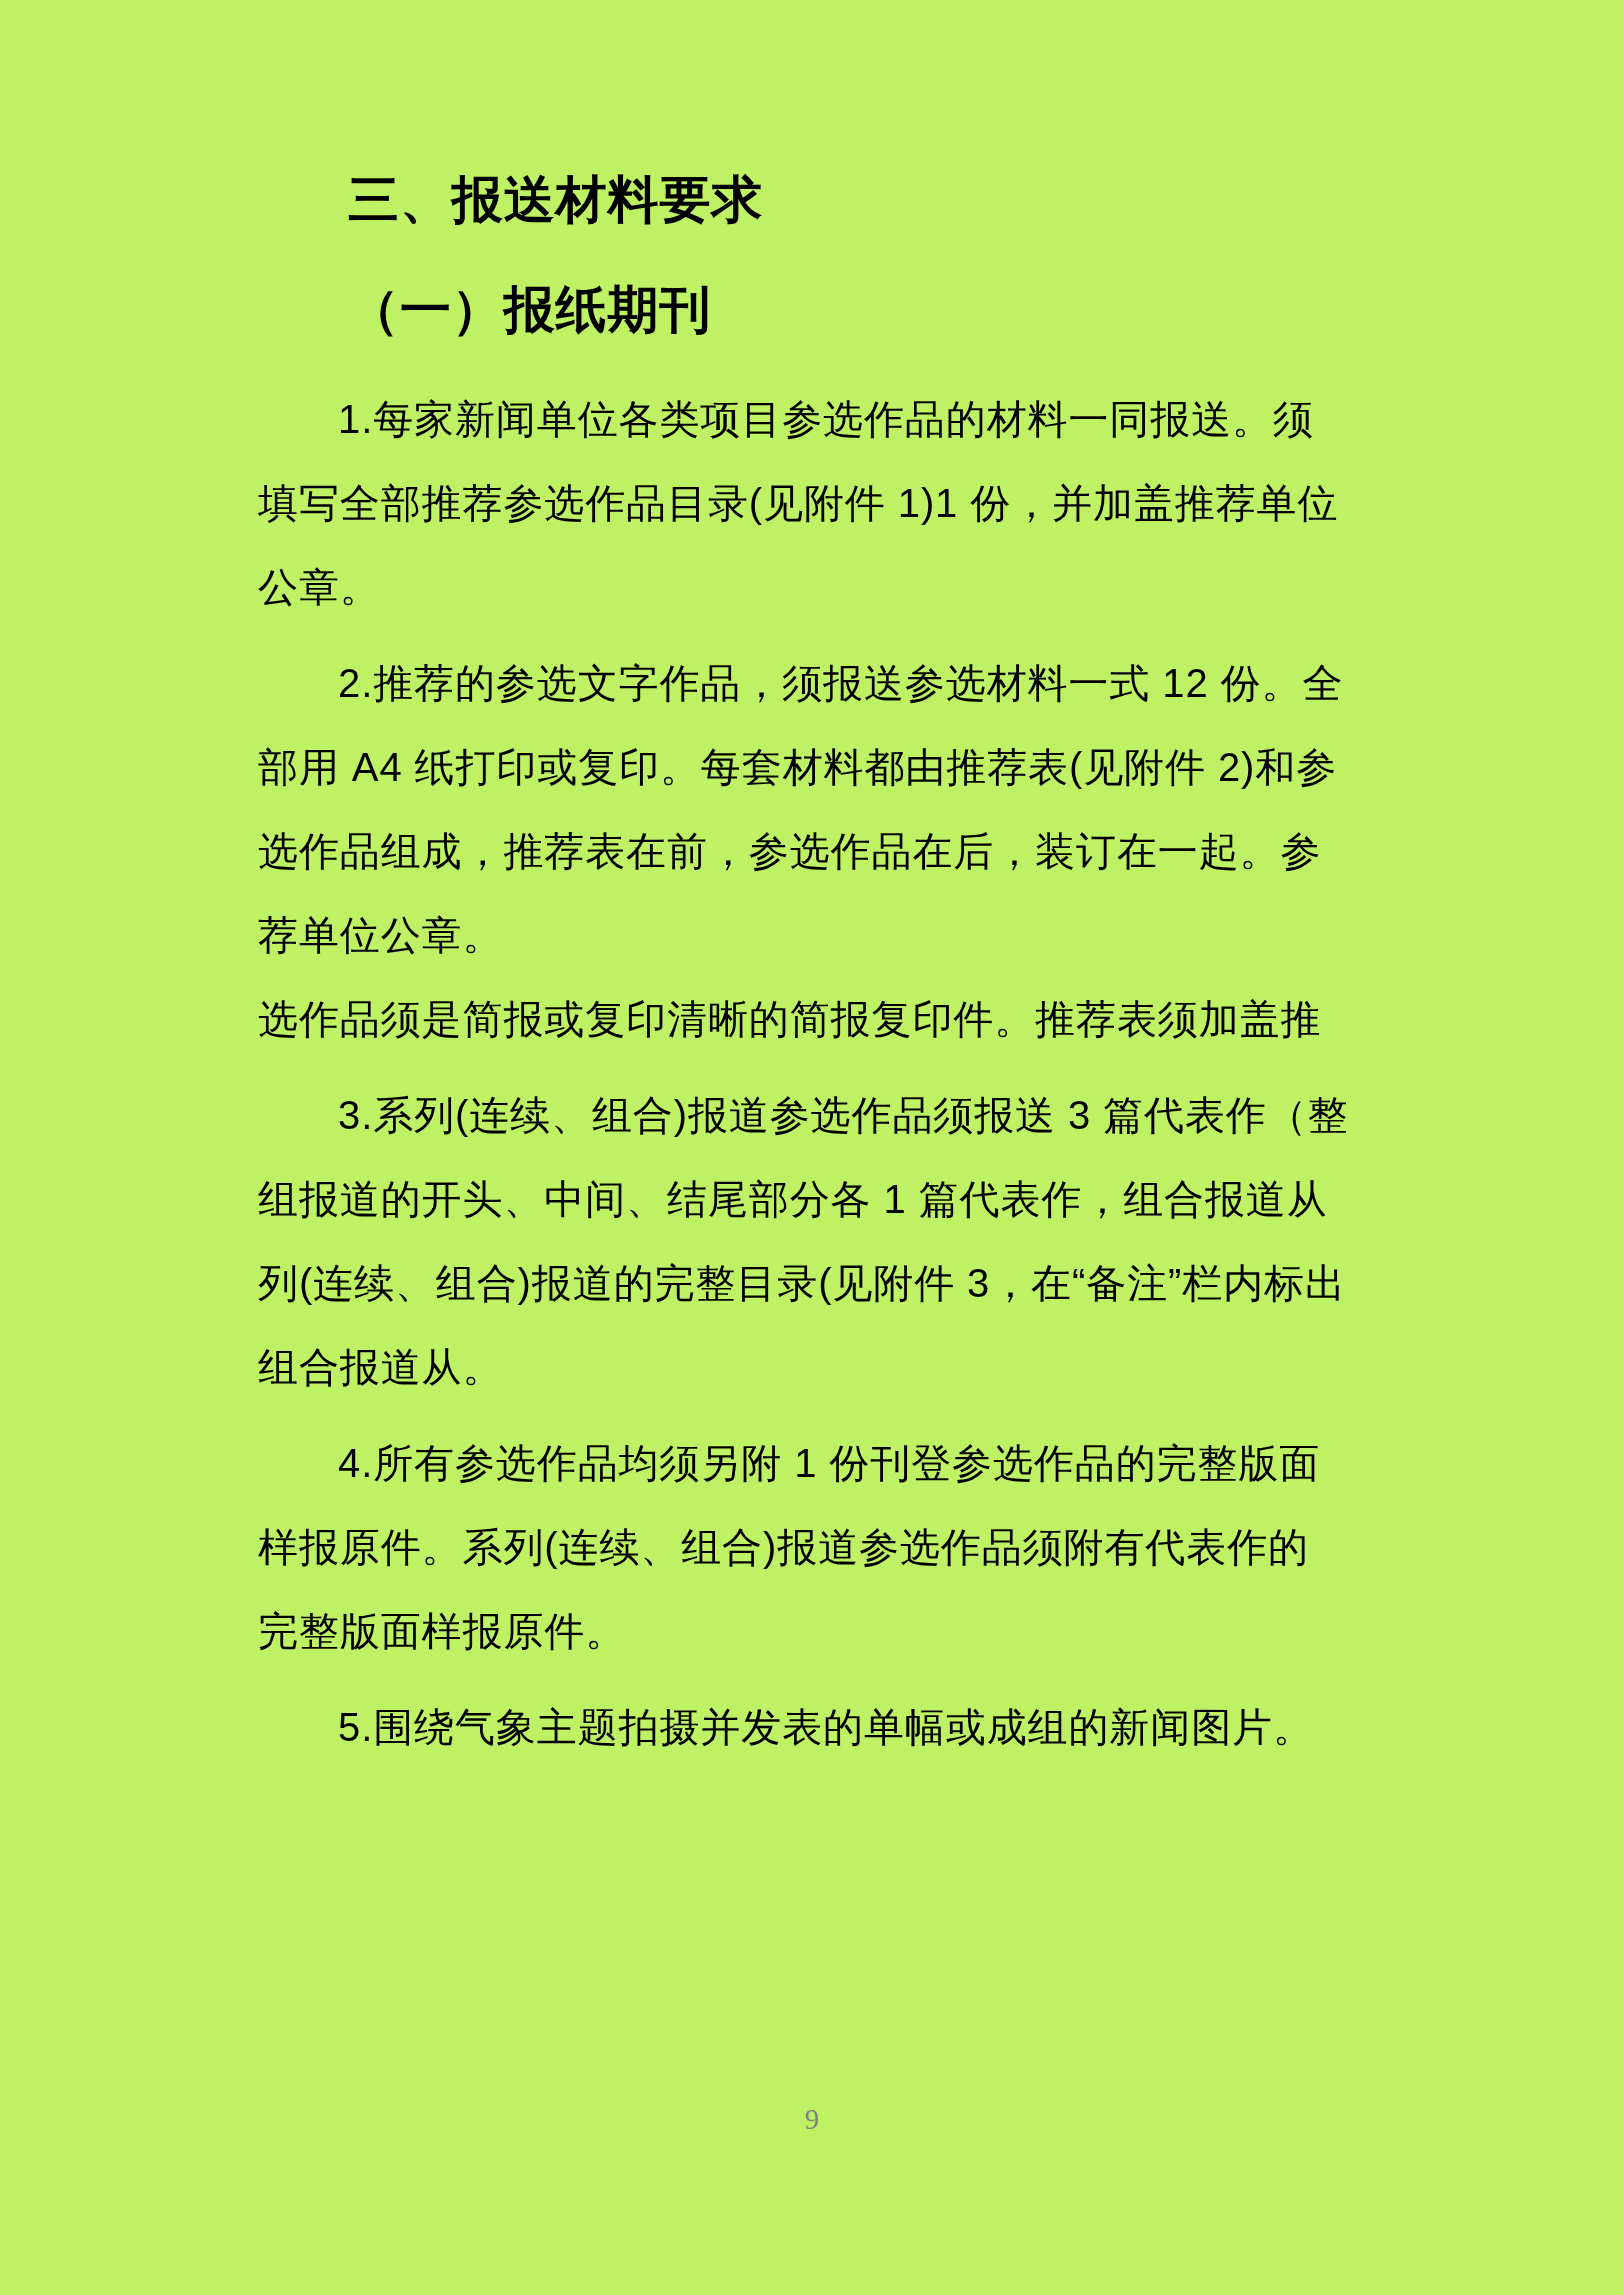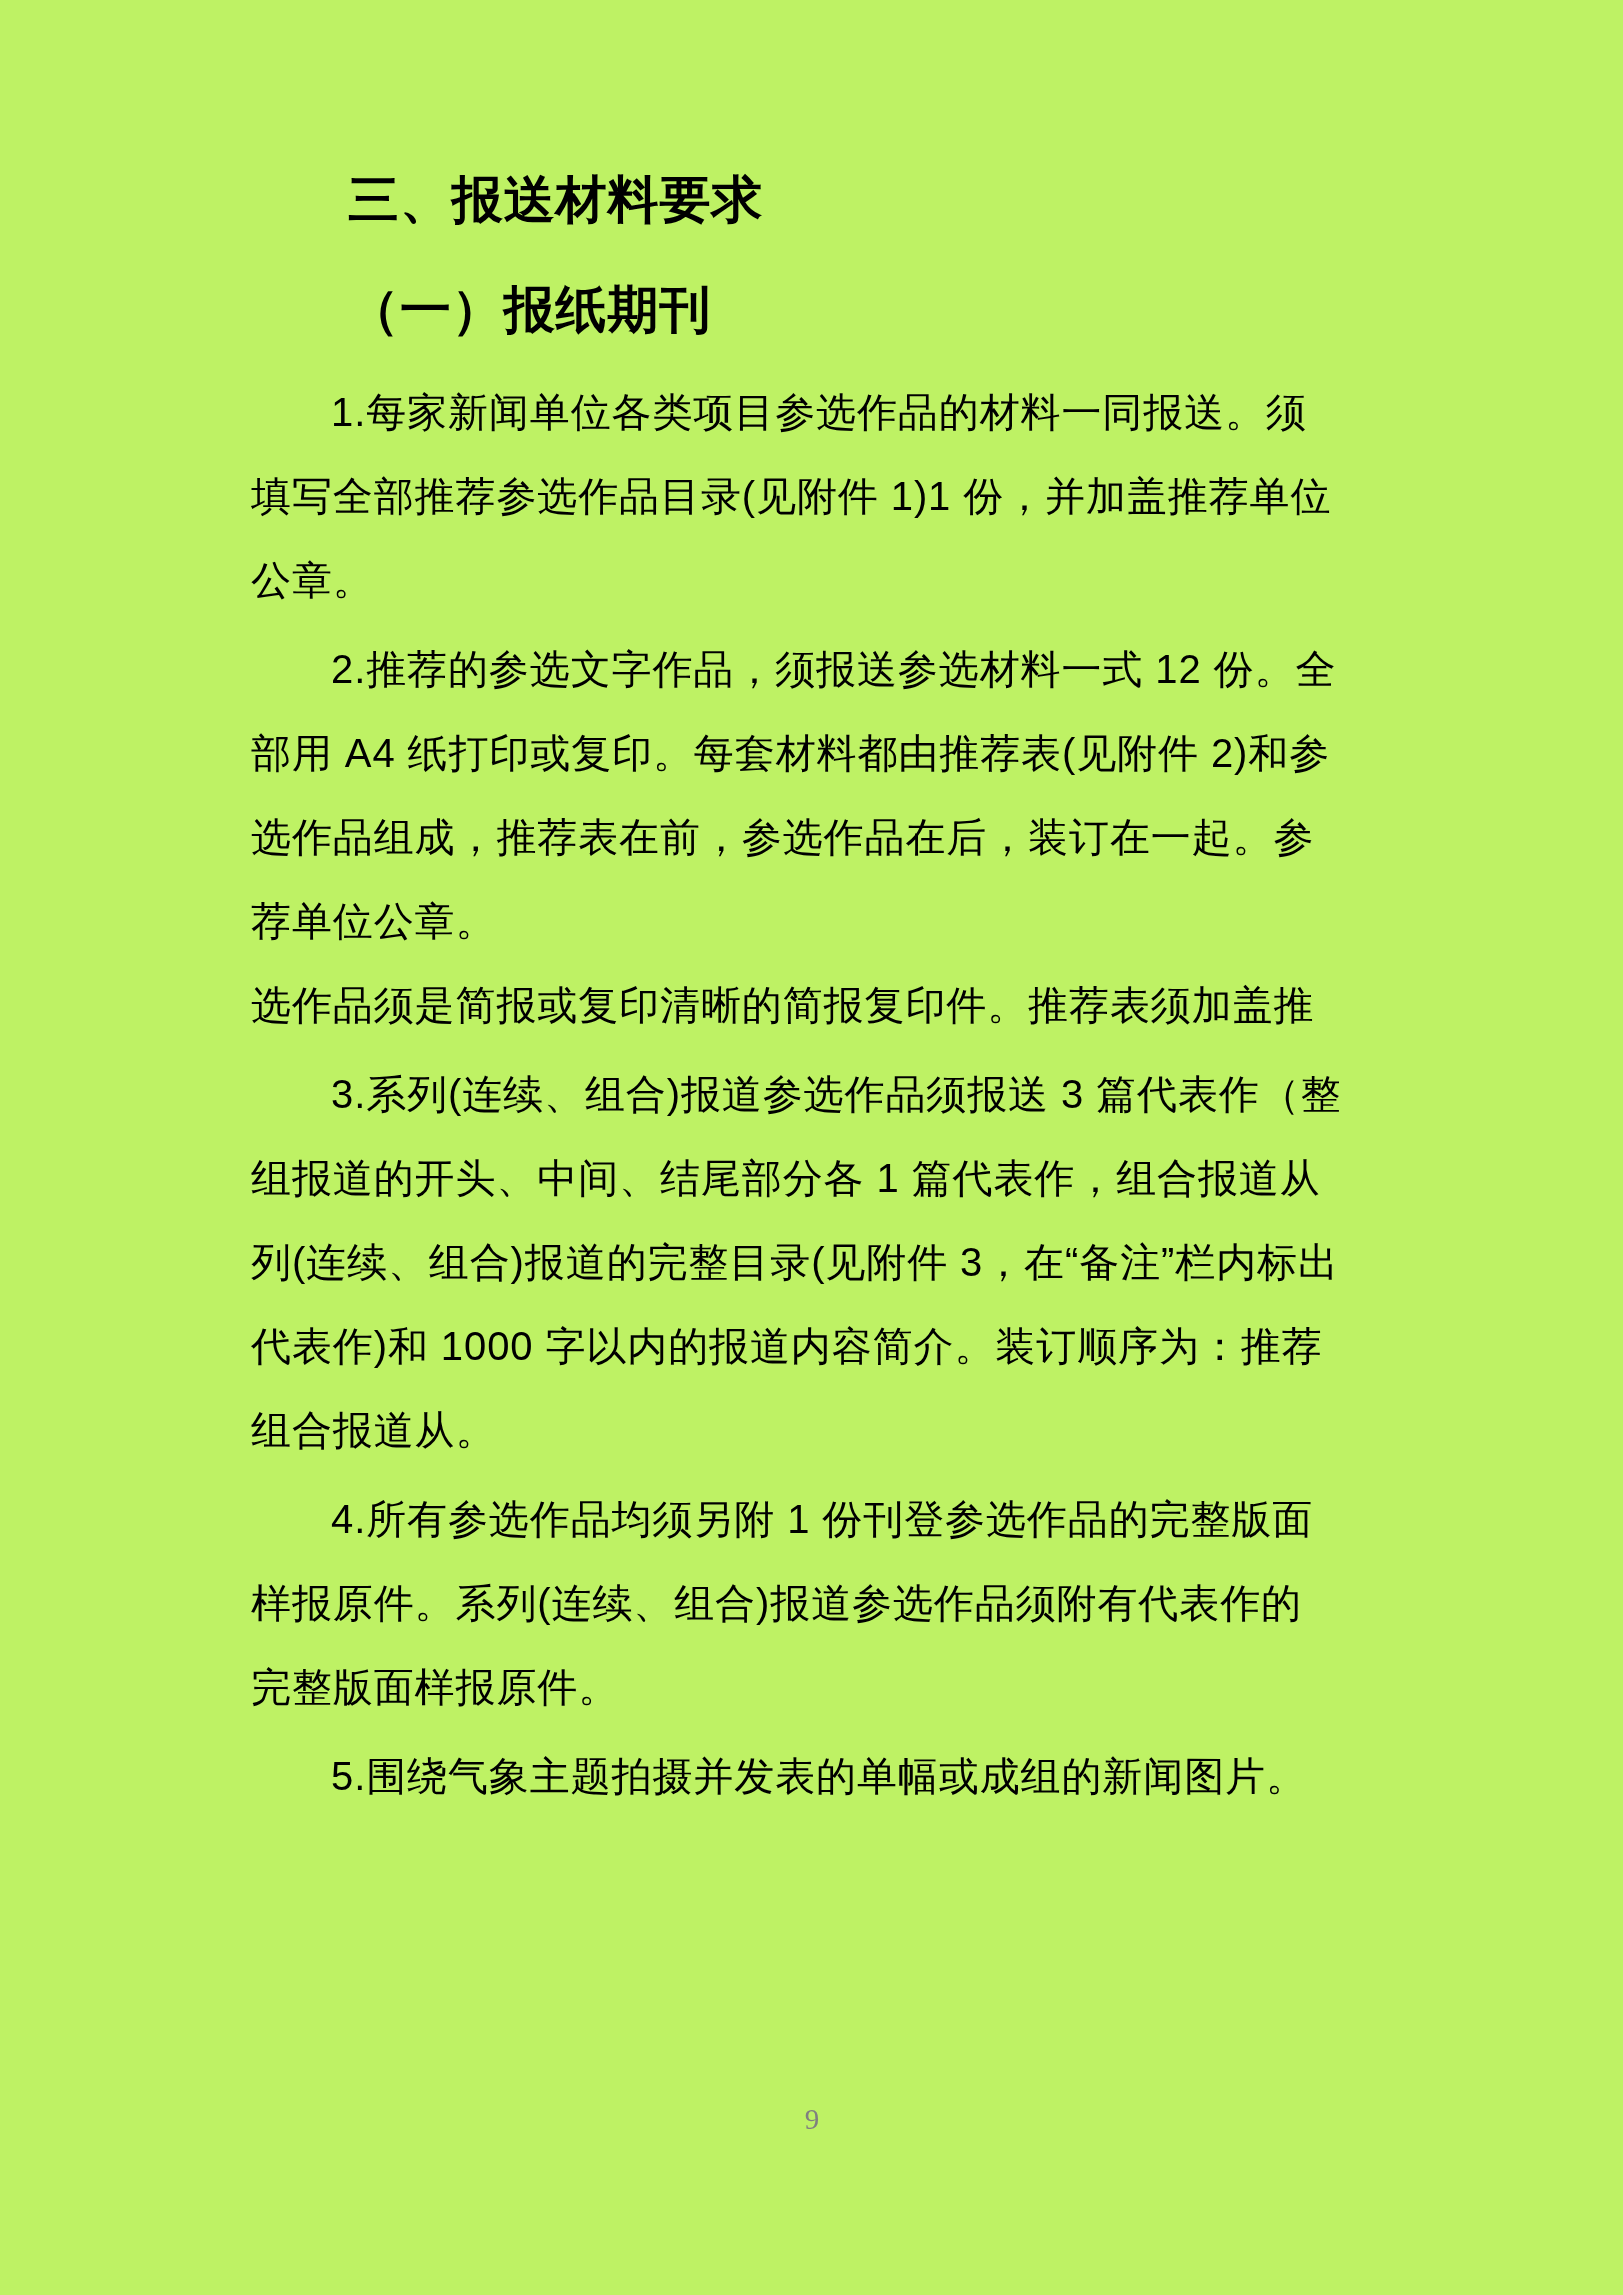--- a/index.html
+++ b/index.html
@@ -24,21 +24,21 @@
   }
   .h1, .h2 {
     font-size: 51px;
     line-height: 110px;
     font-weight: bold;
     text-indent: 2em;
     letter-spacing: 0.9px;
     white-space: nowrap;
   }
   .para {
-    margin: 5px;
+    margin: 12px;
   }
   .line {
     font-size: 40px;
     line-height: 84px;
     letter-spacing: 0.9px;
     white-space: nowrap;
   }
   .line.first {
     padding-left: 2em;
   }
@@ -71,21 +71,20 @@
           <div class="line first">2.推荐的参选文字作品，须报送参选材料一式 12 份。全</div>
           <div class="line">部用 A4 纸打印或复印。每套材料都由推荐表(见附件 2)和参</div>
           <div class="line">选作品组成，推荐表在前，参选作品在后，装订在一起。参</div>
           <div class="line">荐单位公章。</div>
           <div class="line">选作品须是简报或复印清晰的简报复印件。推荐表须加盖推</div>
         </div>
         <div class="para">
           <div class="line first">3.系列(连续、组合)报道参选作品须报送 3 篇代表作（整</div>
           <div class="line">组报道的开头、中间、结尾部分各 1 篇代表作，组合报道从</div>
           <div class="line">列(连续、组合)报道的完整目录(见附件 3，在“备注”栏内标出</div>
-          <div class="line">代表作)和 1000 字以内的报道内容简介。装订顺序为：推荐</div>
           <div class="line">组合报道从。</div>
         </div>
         <div class="para">
           <div class="line first">4.所有参选作品均须另附 1 份刊登参选作品的完整版面</div>
           <div class="line">样报原件。系列(连续、组合)报道参选作品须附有代表作的</div>
           <div class="line">完整版面样报原件。</div>
         </div>
         <div class="para">
           <div class="line first">5.围绕气象主题拍摄并发表的单幅或成组的新闻图片。</div>
         </div>

